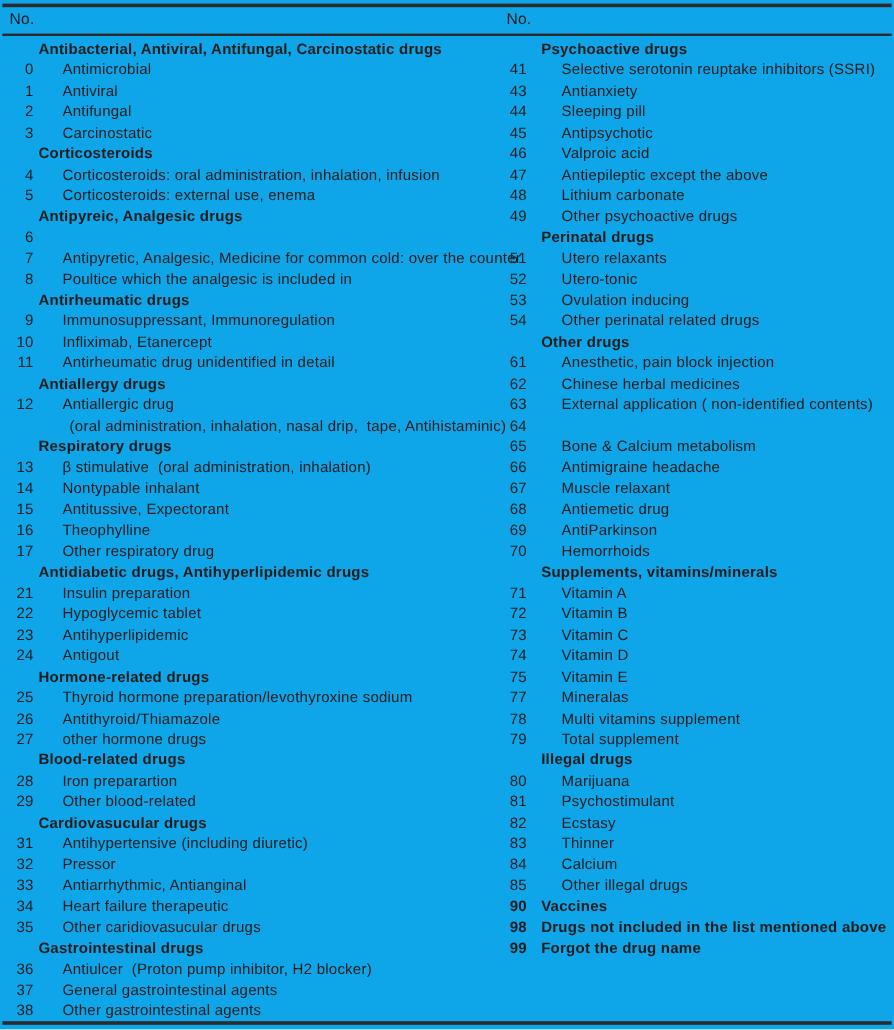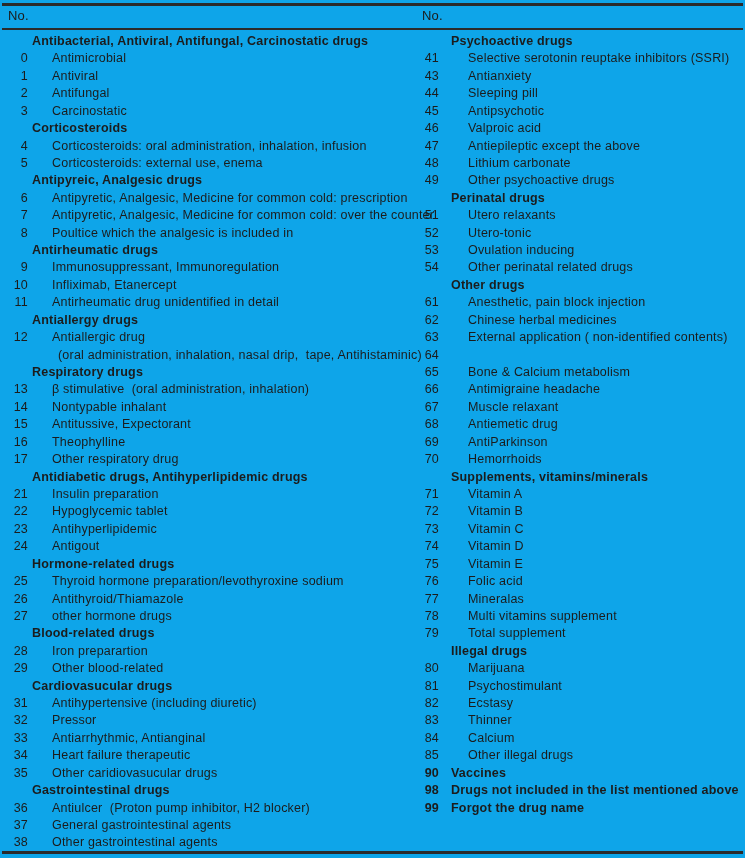--- a/index.html
+++ b/index.html
@@ -74,21 +74,21 @@
   <div class="col" id="col-left">
       <div class="row"><span class="lbl lbl-section">Antibacterial, Antiviral, Antifungal, Carcinostatic drugs</span></div>
       <div class="row"><span class="num">0</span><span class="lbl lbl-item">Antimicrobial</span></div>
       <div class="row"><span class="num">1</span><span class="lbl lbl-item">Antiviral</span></div>
       <div class="row"><span class="num">2</span><span class="lbl lbl-item">Antifungal</span></div>
       <div class="row"><span class="num">3</span><span class="lbl lbl-item">Carcinostatic</span></div>
       <div class="row"><span class="lbl lbl-section">Corticosteroids</span></div>
       <div class="row"><span class="num">4</span><span class="lbl lbl-item">Corticosteroids: oral administration, inhalation, infusion</span></div>
       <div class="row"><span class="num">5</span><span class="lbl lbl-item">Corticosteroids: external use, enema</span></div>
       <div class="row"><span class="lbl lbl-section">Antipyreic, Analgesic drugs</span></div>
-      <div class="row"><span class="num">6</span><span class="lbl lbl-item">Antipyretic, Analgesic, Medicine for common cold: prescription</span></div>
+      <div class="row"><span class="num">6</span></div>
       <div class="row"><span class="num">7</span><span class="lbl lbl-item">Antipyretic, Analgesic, Medicine for common cold: over the counter</span></div>
       <div class="row"><span class="num">8</span><span class="lbl lbl-item">Poultice which the analgesic is included in</span></div>
       <div class="row"><span class="lbl lbl-section">Antirheumatic drugs</span></div>
       <div class="row"><span class="num">9</span><span class="lbl lbl-item">Immunosuppressant, Immunoregulation</span></div>
       <div class="row"><span class="num">10</span><span class="lbl lbl-item">Infliximab, Etanercept</span></div>
       <div class="row"><span class="num">11</span><span class="lbl lbl-item">Antirheumatic drug unidentified in detail</span></div>
       <div class="row"><span class="lbl lbl-section">Antiallergy drugs</span></div>
       <div class="row"><span class="num">12</span><span class="lbl lbl-item">Antiallergic drug</span></div>
       <div class="row"><span class="lbl lbl-cont">(oral administration, inhalation, nasal drip,  tape, Antihistaminic)</span></div>
       <div class="row"><span class="lbl lbl-section">Respiratory drugs</span></div>
@@ -145,21 +145,20 @@
       <div class="row"><span class="num">67</span><span class="lbl lbl-item">Muscle relaxant</span></div>
       <div class="row"><span class="num">68</span><span class="lbl lbl-item">Antiemetic drug</span></div>
       <div class="row"><span class="num">69</span><span class="lbl lbl-item">AntiParkinson</span></div>
       <div class="row"><span class="num">70</span><span class="lbl lbl-item">Hemorrhoids</span></div>
       <div class="row"><span class="lbl lbl-section">Supplements, vitamins/minerals</span></div>
       <div class="row"><span class="num">71</span><span class="lbl lbl-item">Vitamin A</span></div>
       <div class="row"><span class="num">72</span><span class="lbl lbl-item">Vitamin B</span></div>
       <div class="row"><span class="num">73</span><span class="lbl lbl-item">Vitamin C</span></div>
       <div class="row"><span class="num">74</span><span class="lbl lbl-item">Vitamin D</span></div>
       <div class="row"><span class="num">75</span><span class="lbl lbl-item">Vitamin E</span></div>
-      <div class="row"><span class="num">76</span><span class="lbl lbl-item">Folic acid</span></div>
       <div class="row"><span class="num">77</span><span class="lbl lbl-item">Mineralas</span></div>
       <div class="row"><span class="num">78</span><span class="lbl lbl-item">Multi vitamins supplement</span></div>
       <div class="row"><span class="num">79</span><span class="lbl lbl-item">Total supplement</span></div>
       <div class="row"><span class="lbl lbl-section">Illegal drugs</span></div>
       <div class="row"><span class="num">80</span><span class="lbl lbl-item">Marijuana</span></div>
       <div class="row"><span class="num">81</span><span class="lbl lbl-item">Psychostimulant</span></div>
       <div class="row"><span class="num">82</span><span class="lbl lbl-item">Ecstasy</span></div>
       <div class="row"><span class="num">83</span><span class="lbl lbl-item">Thinner</span></div>
       <div class="row"><span class="num">84</span><span class="lbl lbl-item">Calcium</span></div>
       <div class="row"><span class="num">85</span><span class="lbl lbl-item">Other illegal drugs</span></div>

